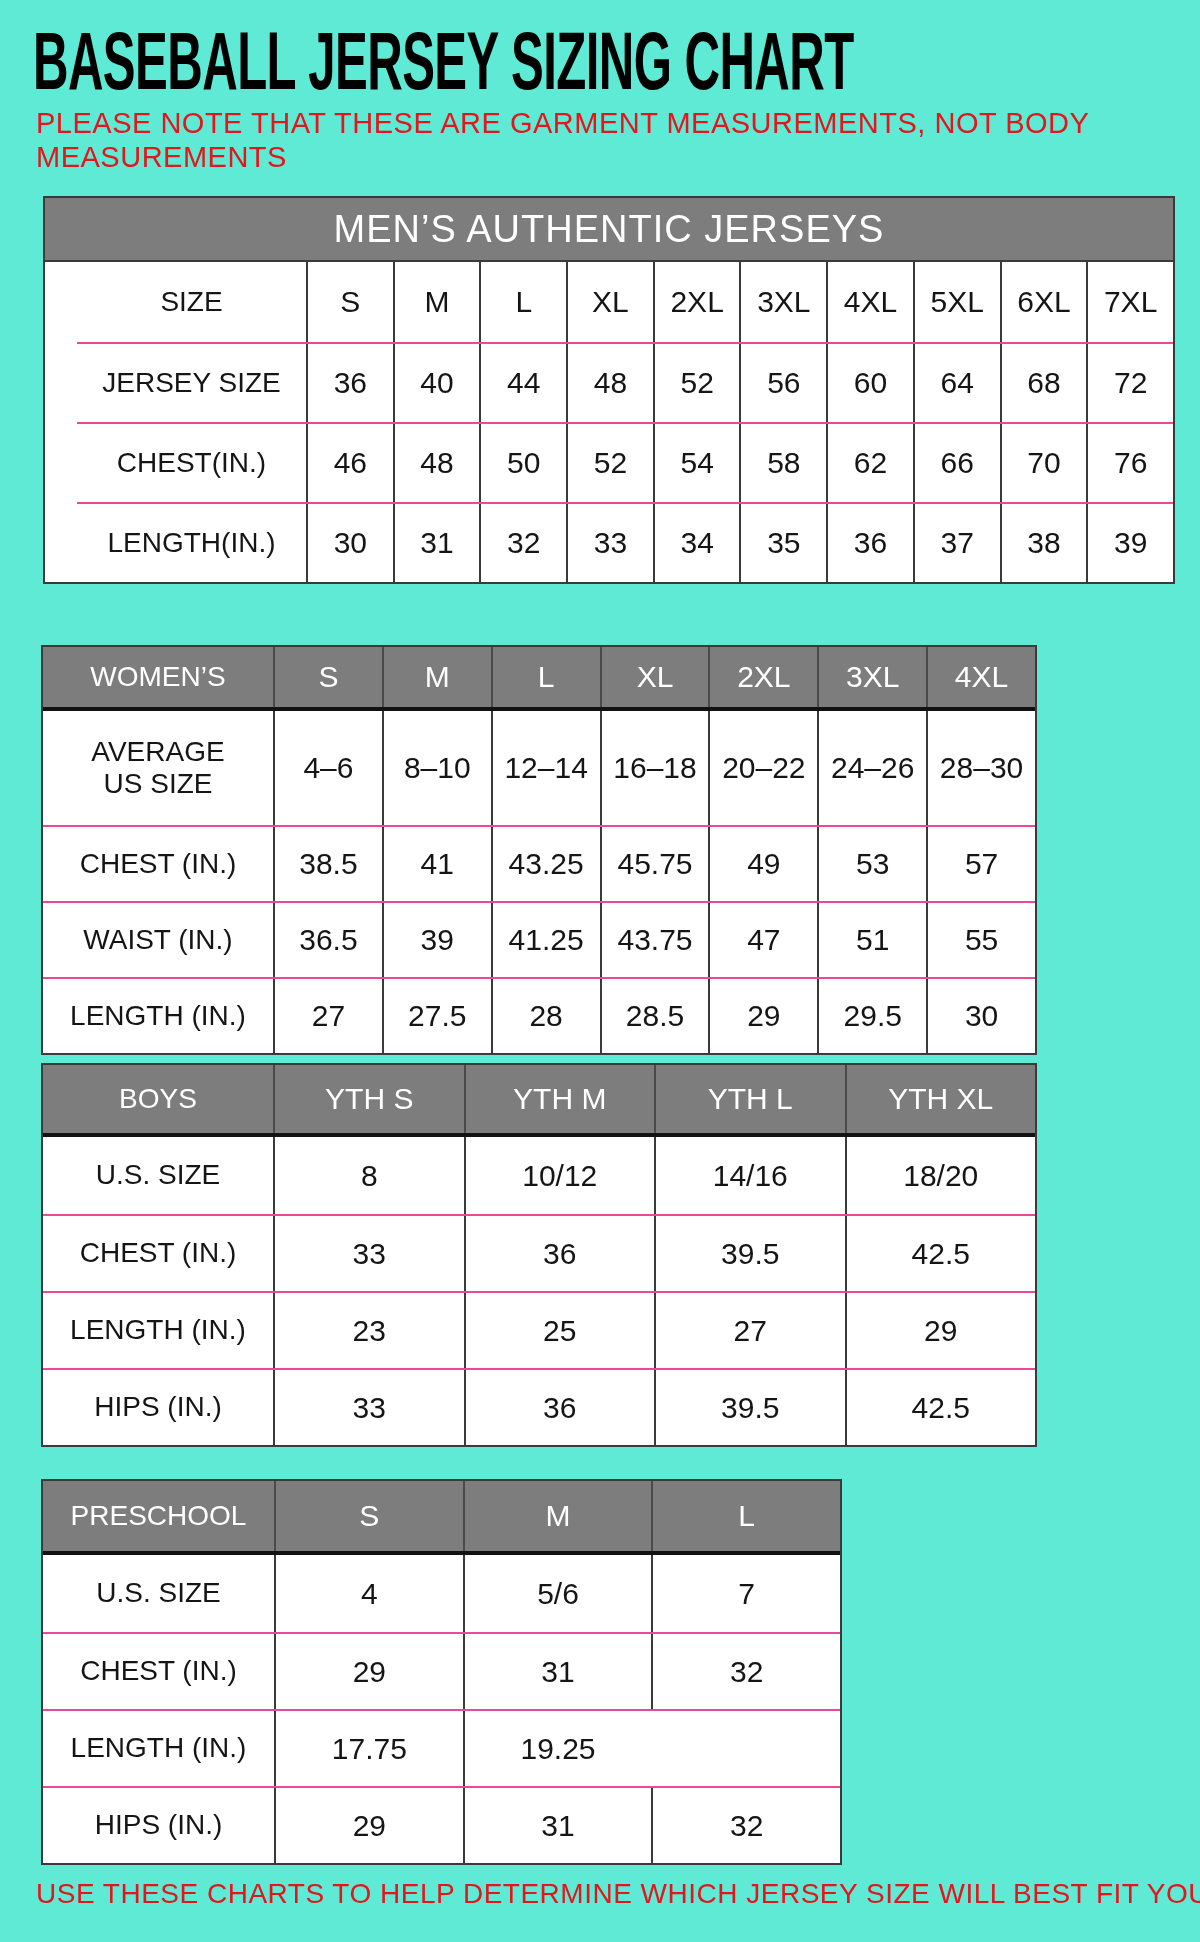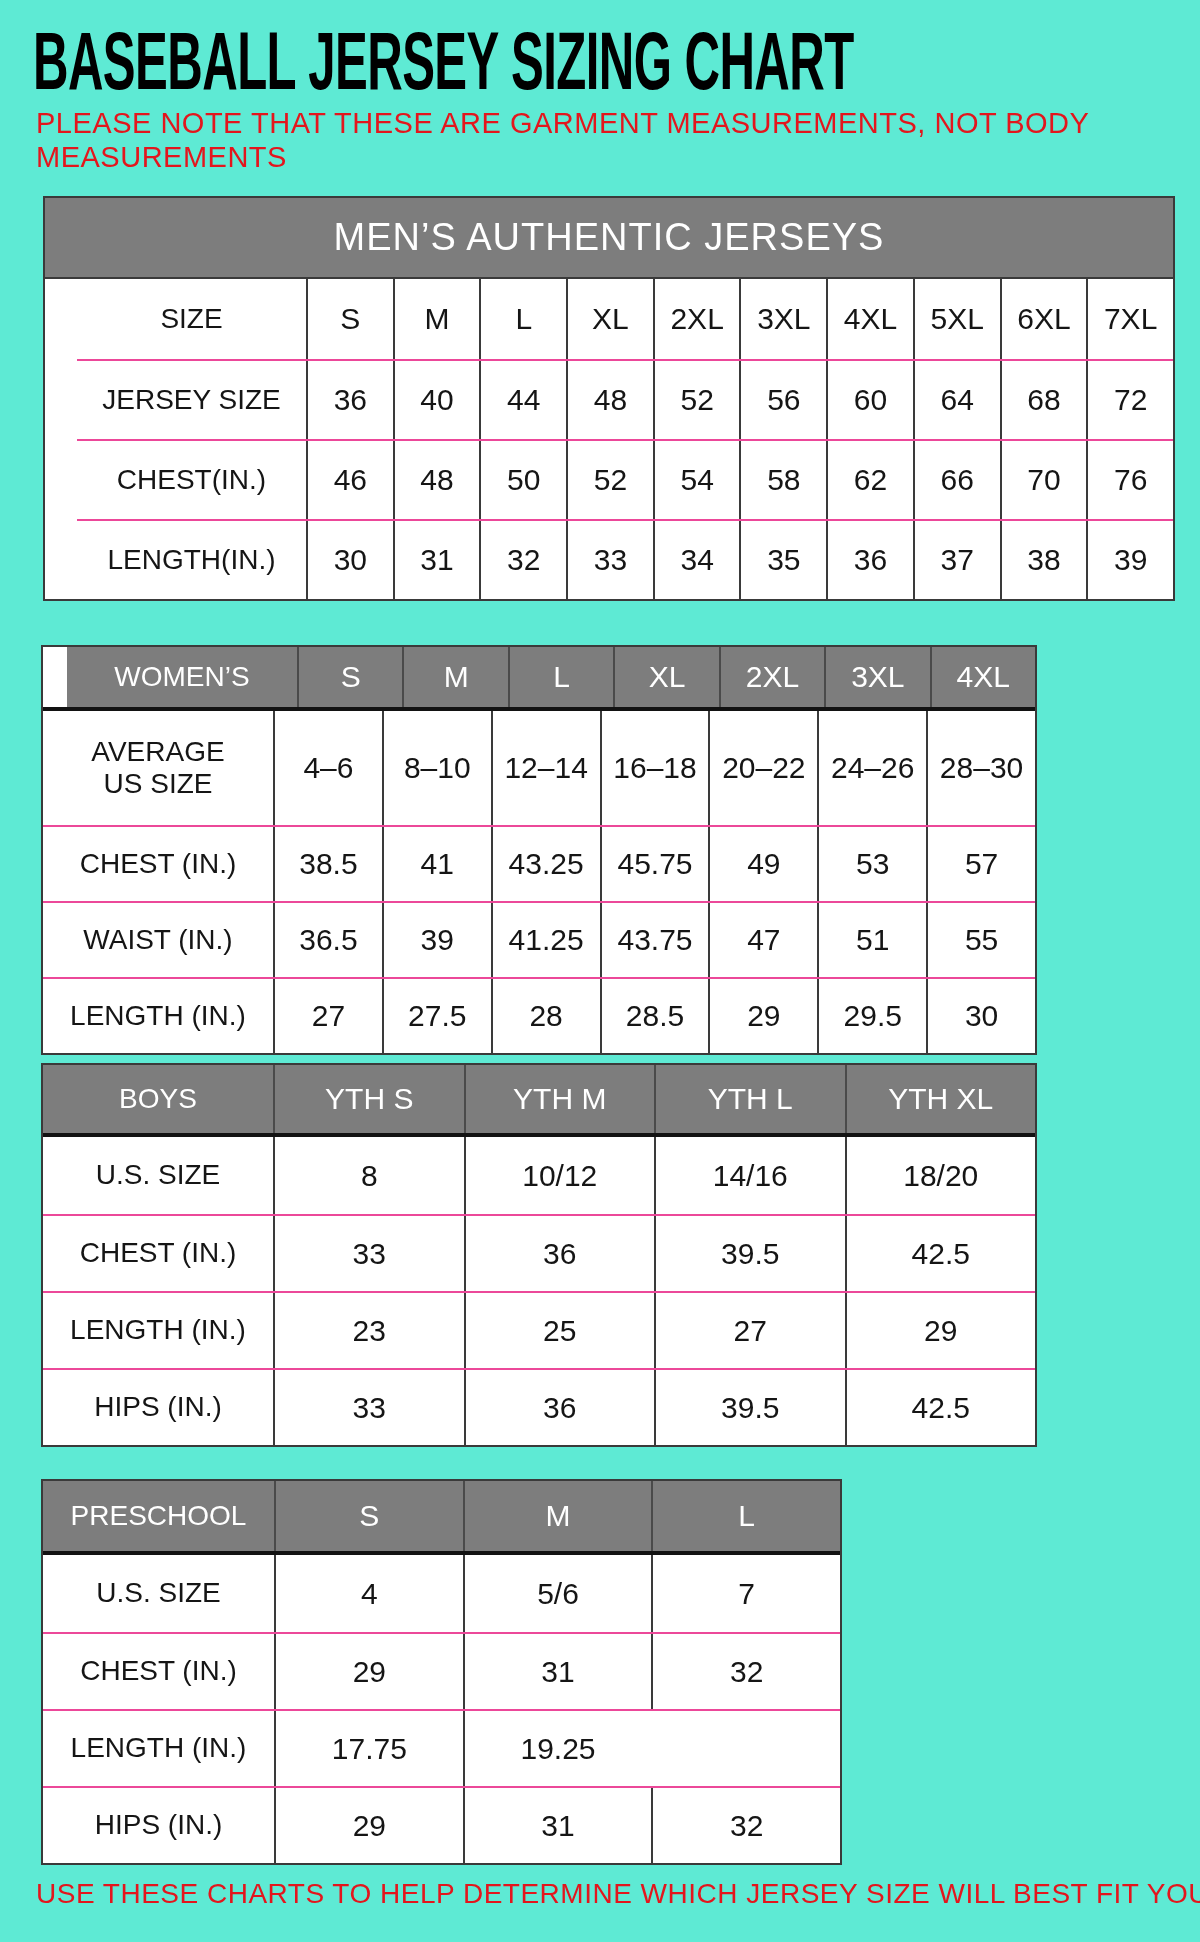--- a/index.html
+++ b/index.html
@@ -44,21 +44,21 @@
   .cell {
     display: flex; align-items: center; justify-content: center;
     font-size: 30px; color: #151515; text-align: center;
   }
   .cell + .cell { border-left: 2px solid #3a3a3a; }
   .cell.label { font-size: 28px; white-space: pre-line; line-height: 1.15; }
   .t-row.head .cell { background: #7d7d7d; color: #ffffff; }
   .t-row.head .cell + .cell { border-left: 2px solid #4a4a4a; }
 
   #tbl-mens      { left: 43px; top: 196px; width: 1132px; --label-w: 229px; }
-  #tbl-mens .banner { height: 81px; }
+  #tbl-mens .banner { height: 64px; }
   #tbl-mens .t-row { height: 80px; margin-left: 32px; }
 
   #tbl-womens    { left: 41px; top: 645px; width: 996px; --label-w: 230px; }
   #tbl-womens .t-row { height: 76px; }
   #tbl-womens .t-row.head { height: 64px; }
   #tbl-womens .t-row:nth-of-type(2) { height: 114px; }
 
   #tbl-boys      { left: 41px; top: 1063px; width: 996px; --label-w: 230px; }
   #tbl-boys .t-row { height: 77px; }
   #tbl-boys .t-row.head { height: 72px; }
@@ -129,21 +129,21 @@
         <div class="cell value">34</div>
         <div class="cell value">35</div>
         <div class="cell value">36</div>
         <div class="cell value">37</div>
         <div class="cell value">38</div>
         <div class="cell value">39</div>
       </div>
     </div>
 
   <div id="tbl-womens" class="sizing-table">
-      <div class="t-row head" style="grid-template-columns: var(--label-w) repeat(7, 1fr); padding-left: 24px;">
+      <div class="t-row head" style="grid-template-columns: var(--label-w) repeat(7, 1fr);">
         <div class="cell label">WOMEN’S</div>
         <div class="cell value">S</div>
         <div class="cell value">M</div>
         <div class="cell value">L</div>
         <div class="cell value">XL</div>
         <div class="cell value">2XL</div>
         <div class="cell value">3XL</div>
         <div class="cell value">4XL</div>
       </div>
       <div class="t-row" style="grid-template-columns: var(--label-w) repeat(7, 1fr);">

